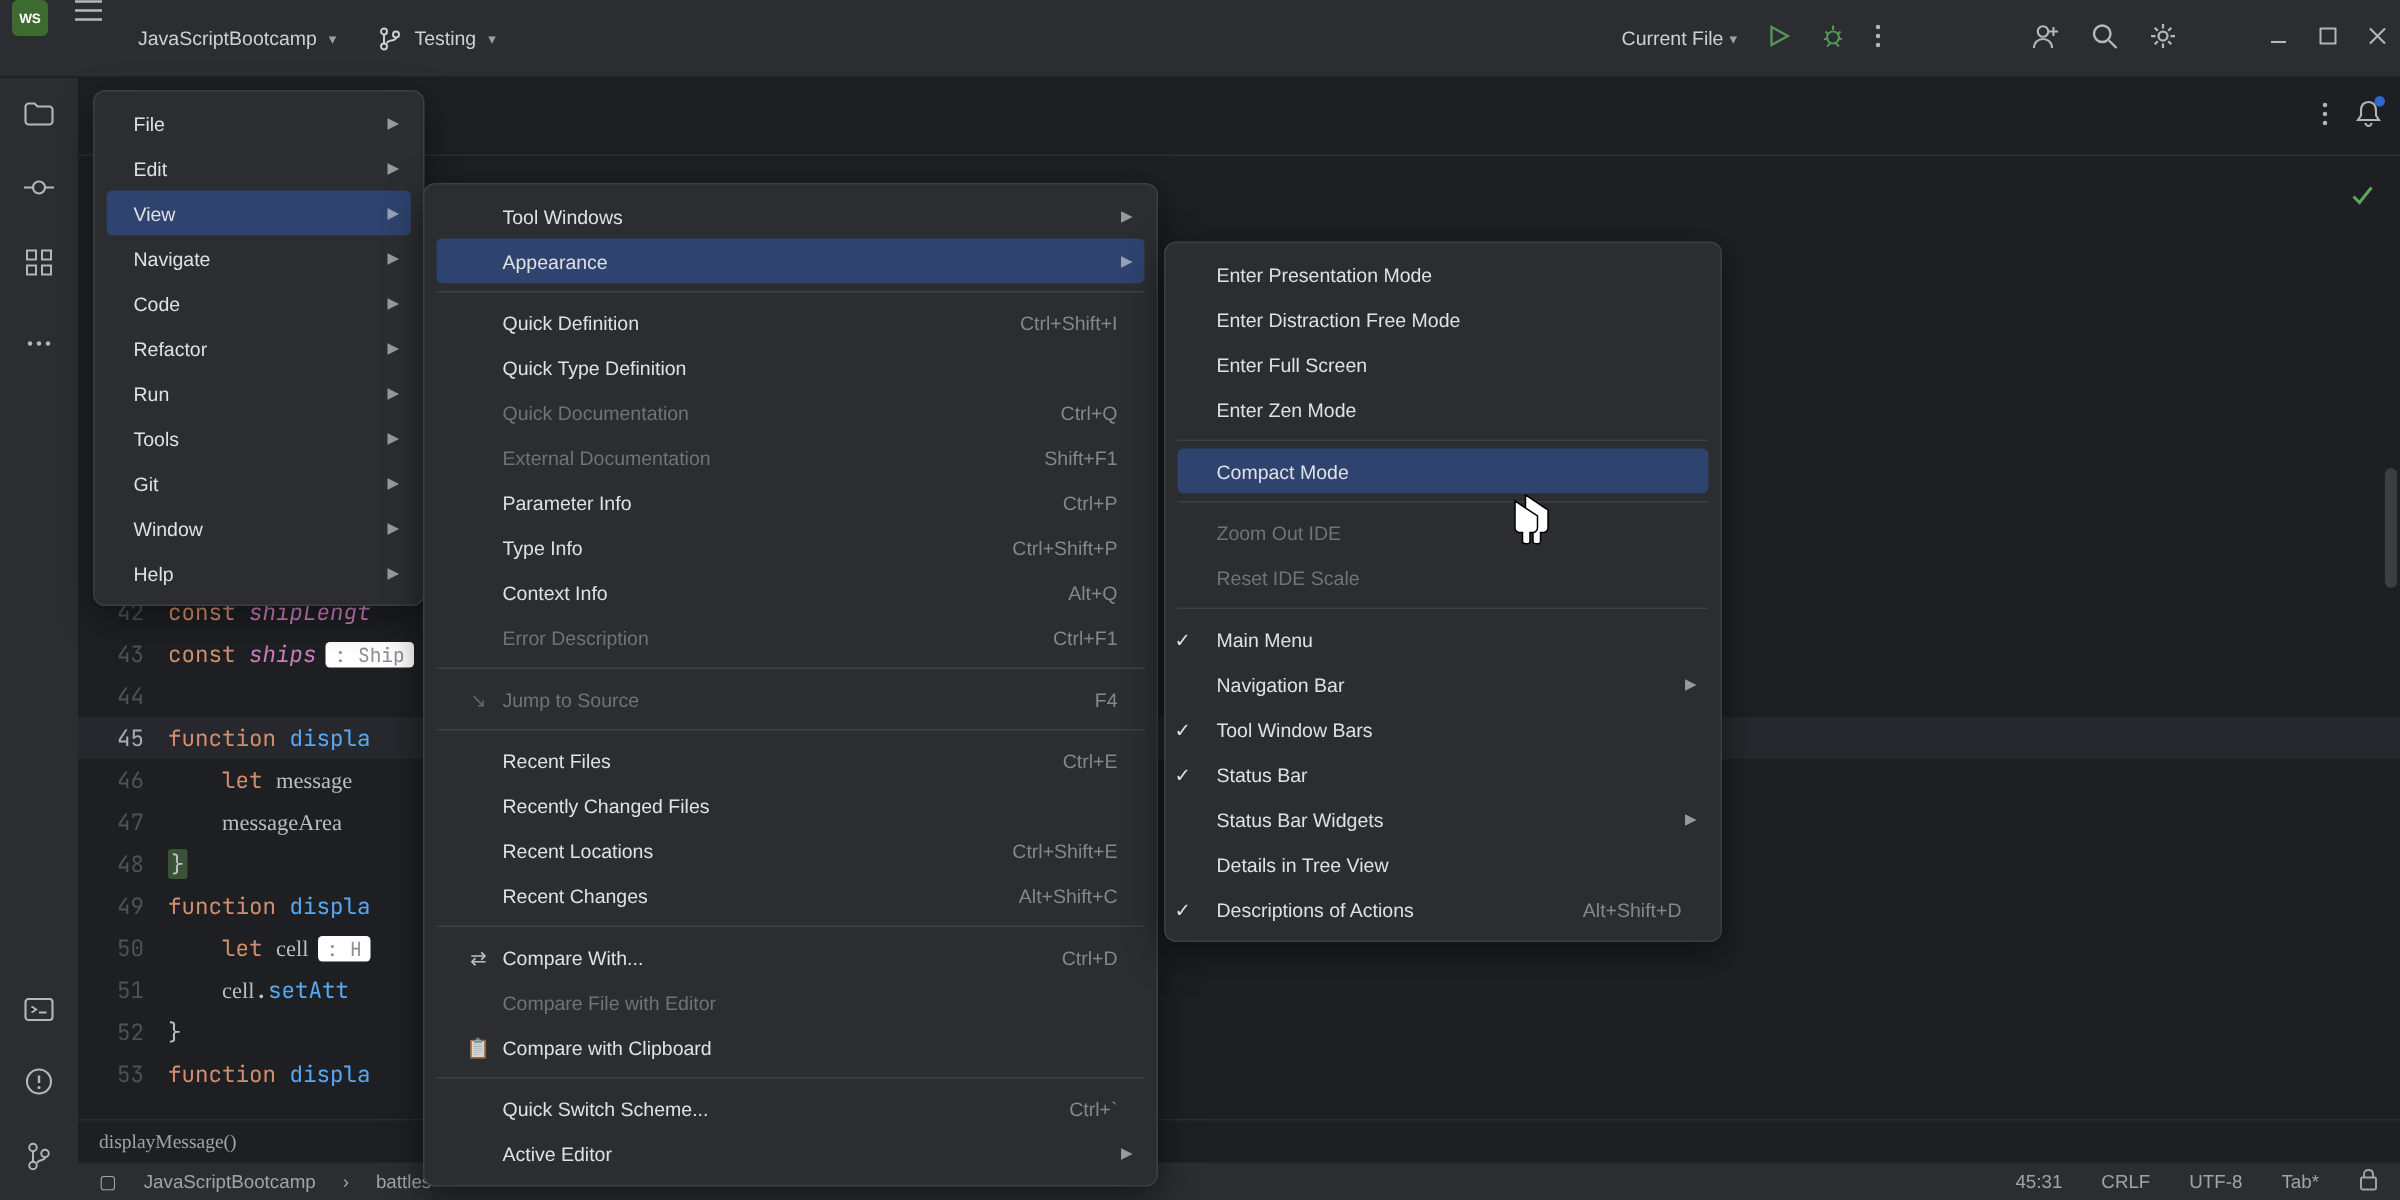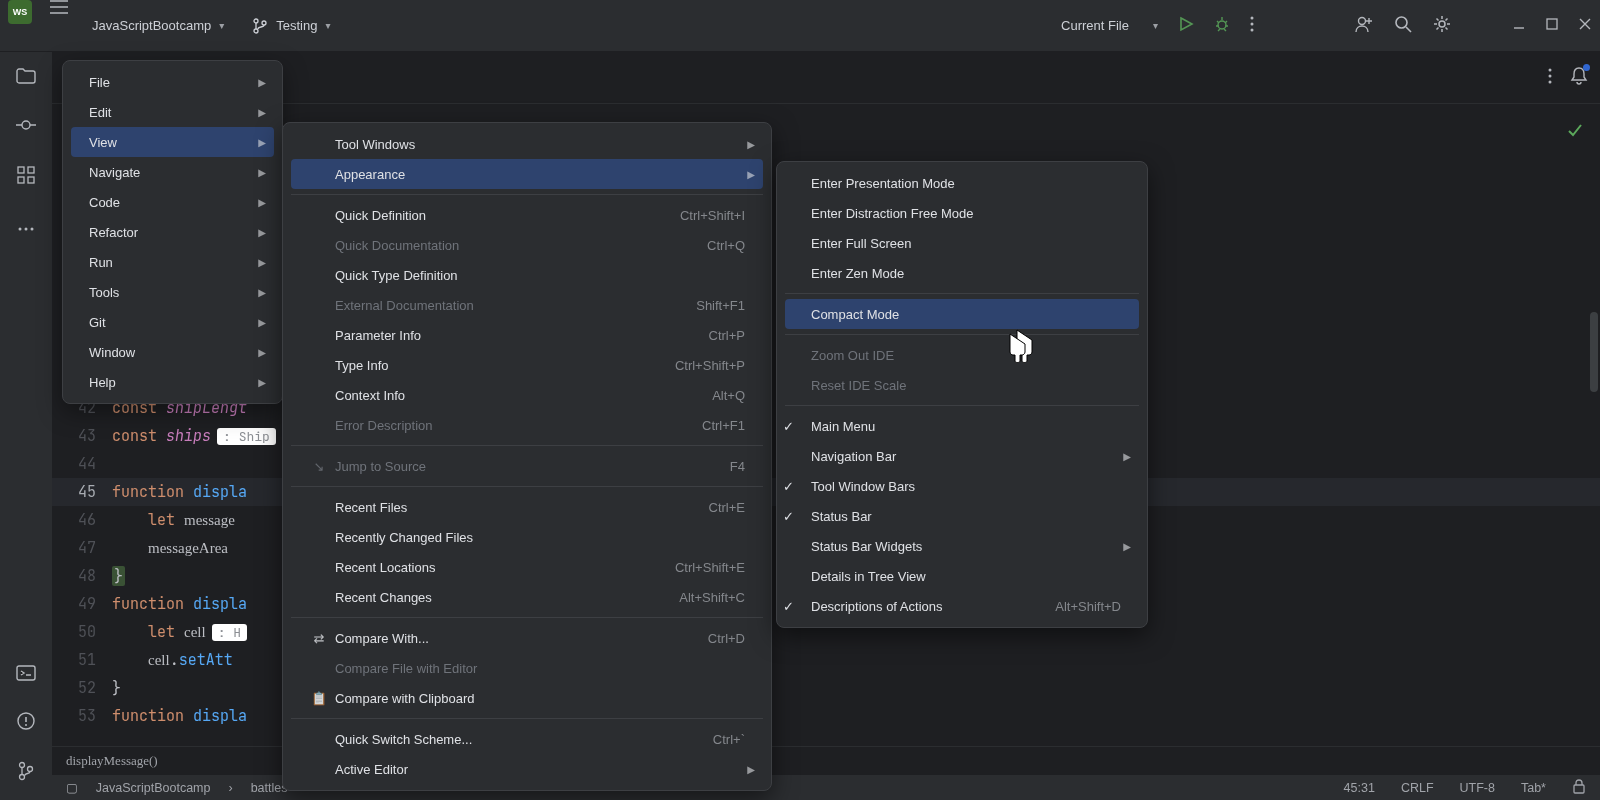--- a/index.html
+++ b/index.html
@@ -4,21 +4,21 @@
 <style>
 * { margin: 0; padding: 0; box-sizing: border-box; }
 body { font-family: "Segoe UI", Arial, sans-serif; font-size: 13px; background: #1e1f22; color: #dfe1e5; overflow: hidden; width: 1600px; height: 800px; position: relative; }
 .titlebar { height: 52px; background: #2b2d30; display: flex; padding: 0 8px; border-bottom: 1px solid #1e1f22; }
 .logo { width: 24px; height: 24px; background: #3d6b2f; border-radius: 4px; display: flex; align-items: center; justify-content: center; font-size: 9px; font-weight: bold; color: #fff; }
 .hamburger { margin-left: 18px; cursor: pointer; opacity: 0.8; }
 .project-name { margin-left: 24px; color: #cdd0d6; display: flex; align-items: center; gap: 8px; }
 .chevron-down { font-size: 10px; opacity: 0.7; }
 .git-branch { margin-left: 28px; display: flex; align-items: center; gap: 8px; color: #cdd0d6; }
 .titlebar-right { margin-left: auto; display: flex; align-items: center; gap: 20px; }
-.run-config { display: flex; align-items: center; gap: 24px; color: #cdd0d6; }
+.run-config { display: flex; align-items: center; gap: 4px; color: #cdd0d6; }
 .icon-btn { cursor: pointer; opacity: 0.85; }
 .sidebar-left { position: absolute; left: 0; top: 52px; width: 52px; height: calc(100% - 52px); background: #2b2d30; display: flex; flex-direction: column; align-items: center; padding-top: 16px; gap: 32px; }
 .sidebar-bottom { margin-top: auto; display: flex; flex-direction: column; gap: 28px; padding-bottom: 16px; width:100%; align-items:center;}
 .editor-area { position: absolute; left: 52px; top: 52px; right: 0; bottom: 44px; background: #1e1f22; }
 .tab-row { height: 52px; display: flex; align-items: center; padding-right: 12px; border-bottom: 1px solid #2b2d30; }
 .tab-right { margin-left: auto; display: flex; gap: 18px; align-items: center; }
 .gutter { width: 60px; text-align: right; padding-right: 16px; color: #4f5157; }
 .code-row { display: flex; height: 28px; align-items: center; font-family: "JetBrains Mono", Consolas, monospace; font-size: 15px; }
 .code-row.hl { background: #26282d; }
 .kw { color: #cf8e6d; }
@@ -305,28 +305,28 @@
       <span class="menu-icon"></span>
       <span class="label">Appearance</span>
       <span class="arrow">▶</span>
     </div>
     <div class="menu-sep"></div>
     <div class="menu-item">
       <span class="menu-icon"></span>
       <span class="label">Quick Definition</span>
       <span class="shortcut">Ctrl+Shift+I</span>
     </div>
+    <div class="menu-item">
+      <span class="menu-icon"></span>
+      <span class="label">Quick Type Definition</span>
+    </div>
     <div class="menu-item disabled">
       <span class="menu-icon"></span>
       <span class="label">Quick Documentation</span>
       <span class="shortcut">Ctrl+Q</span>
-    </div>
-    <div class="menu-item">
-      <span class="menu-icon"></span>
-      <span class="label">Quick Type Definition</span>
     </div>
     <div class="menu-item disabled">
       <span class="menu-icon"></span>
       <span class="label">External Documentation</span>
       <span class="shortcut">Shift+F1</span>
     </div>
     <div class="menu-item">
       <span class="menu-icon"></span>
       <span class="label">Parameter Info</span>
       <span class="shortcut">Ctrl+P</span>

